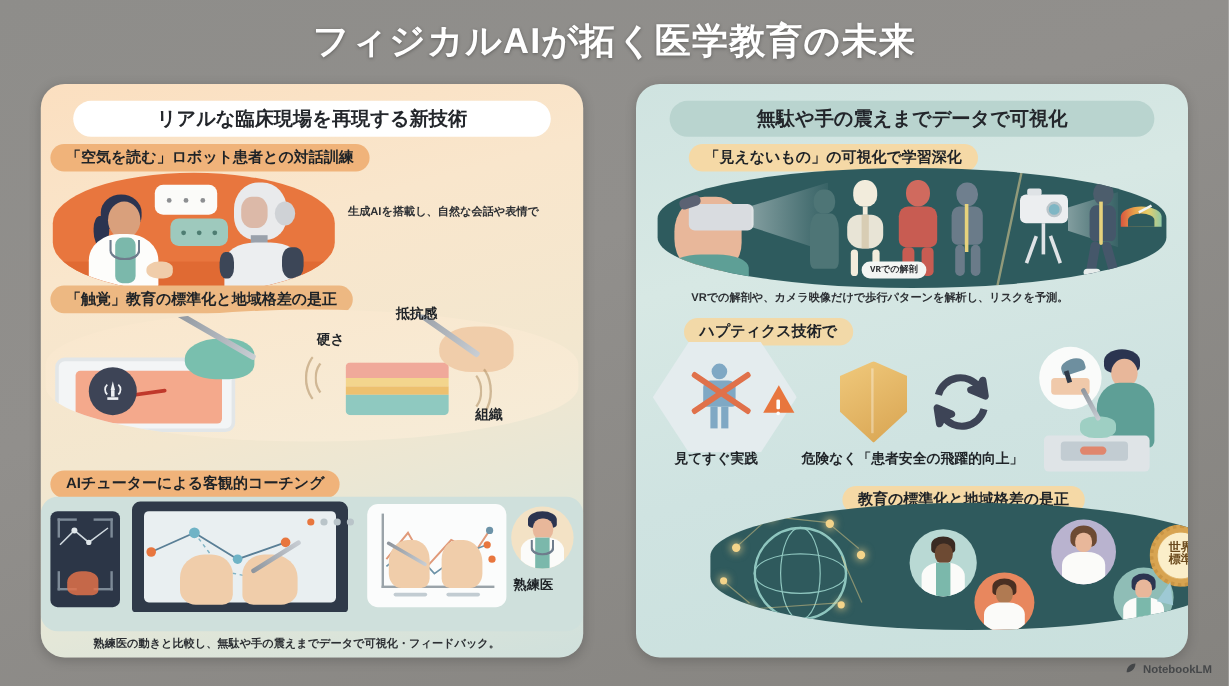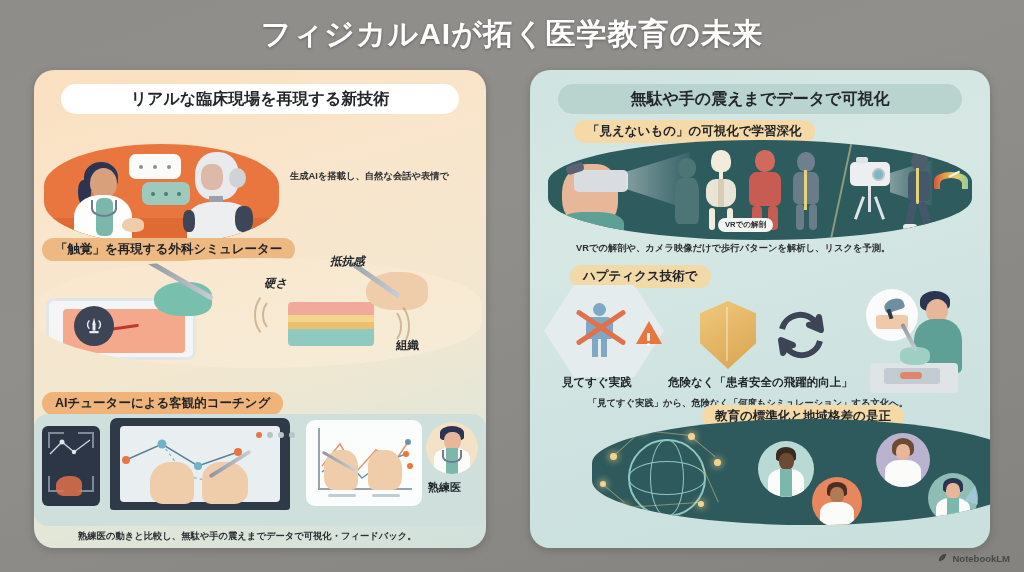--- a/index.html
+++ b/index.html
@@ -49,21 +49,21 @@
   .pill-cream2{ background:#f2d9a8; }
 
   .sect{ position:absolute; }
   .caption{
     position:absolute; font-size:9.3px; color:#2c2f33; line-height:1.35;
     font-weight:bold;
   }
 
   
   .ill{ position:absolute; overflow:hidden; }
-  .ill-oval{ border-radius:50%/42%; }
+  .ill-oval{ border-radius:50%/42%;font-family:Liberation Mono, monospace; }
   .ill-round{ border-radius:14px; }
 
   
   .scene-robot{ background:#e8763e; }
   .scene-robot .floor{ position:absolute; left:0; bottom:0; width:100%; height:26%; background:#e06a33; }
 
   .doc{ position:absolute; }
   .doc .head{ position:absolute; border-radius:50%; background:#d9a07c; }
   .doc .hair{ position:absolute; background:#2b3450; border-radius:50% 50% 40% 40%; }
   .doc .coat{ position:absolute; background:#fdfdfb; border-radius:44% 44% 8px 8px; }
@@ -174,20 +174,23 @@
 </head>
 <body>
 
 <div class="main-title">フィジカルAIが拓く医学教育の未来</div>
 
 <div class="panel panel-left">
 
   <div class="panel-header">リアルな臨床現場を再現する新技術</div>
 
   <div class="sect" style="left:0;top:50px;width:452px;height:120px;">
+    <div style="position:absolute;left:8px;top:0;">
+      <span class="pill pill-orange">「空気を読む」ロボット患者との対話訓練</span>
+    </div>
 
     <div class="ill ill-oval scene-robot" style="left:10px;top:24px;width:235px;height:100px;">
       <div class="floor"></div>
 
       <div class="doc" style="left:22px;top:18px;width:80px;height:82px;">
         <div class="hair" style="left:18px;top:0;width:34px;height:30px;"></div>
         <div class="hair" style="left:12px;top:18px;width:13px;height:26px;border-radius:40% 20% 50% 50%;"></div>
         <div class="head" style="left:24px;top:6px;width:27px;height:31px;"></div>
         <div class="coat" style="left:8px;top:33px;width:58px;height:50px;"></div>
         <div class="scrub" style="left:30px;top:36px;width:17px;height:38px;border-radius:6px;"></div>
@@ -217,21 +220,21 @@
       </div>
     </div>
 
     <div class="caption" style="left:256px;top:50px;width:190px;">
       <div>生成AIを搭載し、自然な会話や表情で</div>
     </div>
   </div>
 
   <div class="sect" style="left:0;top:168px;width:452px;height:150px;">
     <div style="position:absolute;left:8px;top:0;">
-      <span class="pill pill-orange2">「触覚」を再現する外科シミュレーター</span>
+      <span class="pill pill-orange2">「触覚」教育の標準化と地域格差の是正</span>
     </div>
 
     <div class="ill ill-oval scene-haptic" style="left:4px;top:20px;width:444px;height:110px;">
 
       <div class="tablet" style="left:8px;top:40px;width:150px;height:62px;">
         <div class="tablet-screen" style="left:14px;top:8px;width:122px;height:44px;">
           <div class="cut" style="left:30px;top:18px;width:46px;transform:rotate(-8deg);"></div>
         </div>
       </div>
       <div class="badge-circ" style="left:36px;top:48px;width:40px;height:40px;">
@@ -253,22 +256,22 @@
         <i style="height:17px;background:#8fc9c0;"></i>
       </div>
       <div class="hand-s" style="left:328px;top:14px;width:62px;height:38px;"></div>
       <div class="scalpel" style="left:292px;top:14px;width:76px;height:5px;transform:rotate(35deg);"></div>
       <div class="wave" style="left:224px;top:40px;width:26px;height:34px;transform:rotate(180deg);"></div>
       <div class="wave" style="left:216px;top:33px;width:34px;height:48px;transform:rotate(180deg);"></div>
       <div class="wave" style="left:338px;top:50px;width:26px;height:36px;"></div>
       <div class="wave" style="left:338px;top:43px;width:34px;height:50px;"></div>
     </div>
 
-    <div class="lbl" style="left:296px;top:16px;font-style:italic;">抵抗感</div>
-    <div class="lbl" style="left:230px;top:38px;font-style:italic;">硬さ</div>
+    <div class="lbl" style="left:296px;top:16px;">抵抗感</div>
+    <div class="lbl" style="left:230px;top:38px;">硬さ</div>
     <div class="lbl" style="left:362px;top:100px;">組織</div>
 
   </div>
 
   <div class="sect" style="left:0;top:322px;width:452px;height:150px;">
     <div style="position:absolute;left:8px;top:0;">
       <span class="pill pill-orange">AIチューターによる客観的コーチング</span>
     </div>
 
     <div class="ill scene-coach ill-round" style="left:0px;top:22px;width:452px;height:112px;">
@@ -463,23 +466,20 @@
         <div class="surg-body" style="left:48px;top:30px;width:48px;height:54px;"></div>
         <div class="op-table" style="left:4px;top:74px;width:88px;height:30px;">
           <div style="position:absolute;left:14px;top:5px;width:56px;height:16px;background:#c2ccd2;border-radius:3px;"></div>
           <div style="position:absolute;left:30px;top:9px;width:22px;height:7px;background:#e0866d;border-radius:4px;"></div>
         </div>
         <div class="hand-s" style="left:34px;top:58px;width:30px;height:18px;background:#9ecfc3;border-radius:40%;"></div>
         <div class="scalpel" style="left:28px;top:46px;width:30px;height:4px;transform:rotate(62deg);"></div>
       </div>
     </div>
 
-    <div class="caption" style="left:58px;top:132px;width:390px;">
-      <div>「見てすぐ実践」から、危険なく「何度もシミュレーション」する文化へ。</div>
-    </div>
   </div>
 
   <div class="sect" style="left:0;top:335px;width:460px;height:135px;margin-left:48px;">
     <div style="position:absolute;left:124px;top:0;">
       <span class="pill pill-cream">教育の標準化と地域格差の是正</span>
     </div>
 
     <div class="ill ill-oval scene-std" style="left:14px;top:14px;width:432px;height:106px;">
 
       <div class="globe" style="left:36px;top:20px;width:78px;height:78px;"></div>
@@ -515,20 +515,26 @@
         <div style="position:absolute;left:20px;top:11px;width:14px;height:16px;background:#e8b79a;border-radius:45%;"></div>
         <div style="position:absolute;left:9px;top:27px;width:36px;height:27px;background:#fbfbf9;border-radius:40% 40% 0 0;"></div>
       </div>
       <div class="avatar" style="left:336px;top:54px;width:50px;height:50px;background:#8fbdb6;">
         <div style="position:absolute;left:15px;top:5px;width:20px;height:14px;background:#2b3450;border-radius:50% 50% 20% 20%;"></div>
         <div style="position:absolute;left:18px;top:10px;width:14px;height:16px;background:#e8b79a;border-radius:45%;"></div>
         <div style="position:absolute;left:8px;top:25px;width:34px;height:25px;background:#fbfbf9;border-radius:40% 40% 0 0;"></div>
         <div style="position:absolute;left:19px;top:25px;width:12px;height:25px;background:#7bb8ab;"></div>
       </div>
 
+      <div class="rosette" style="left:366px;top:18px;width:52px;height:52px;">
+        <div>
+          <div>世界</div>
+          <div>標準</div>
+        </div>
+      </div>
       <div class="ribbon" style="left:374px;top:66px;border-bottom:18px solid #9ec9d4;transform:rotate(14deg);"></div>
       <div class="ribbon" style="left:398px;top:66px;border-bottom:18px solid #e0866d;transform:rotate(-14deg);"></div>
     </div>
 
   </div>
 </div>
 
 <div class="watermark">
   <span style="display:inline-block;">
     <svg width="11" height="11" viewBox="0 0 24 24" aria-hidden="true">

